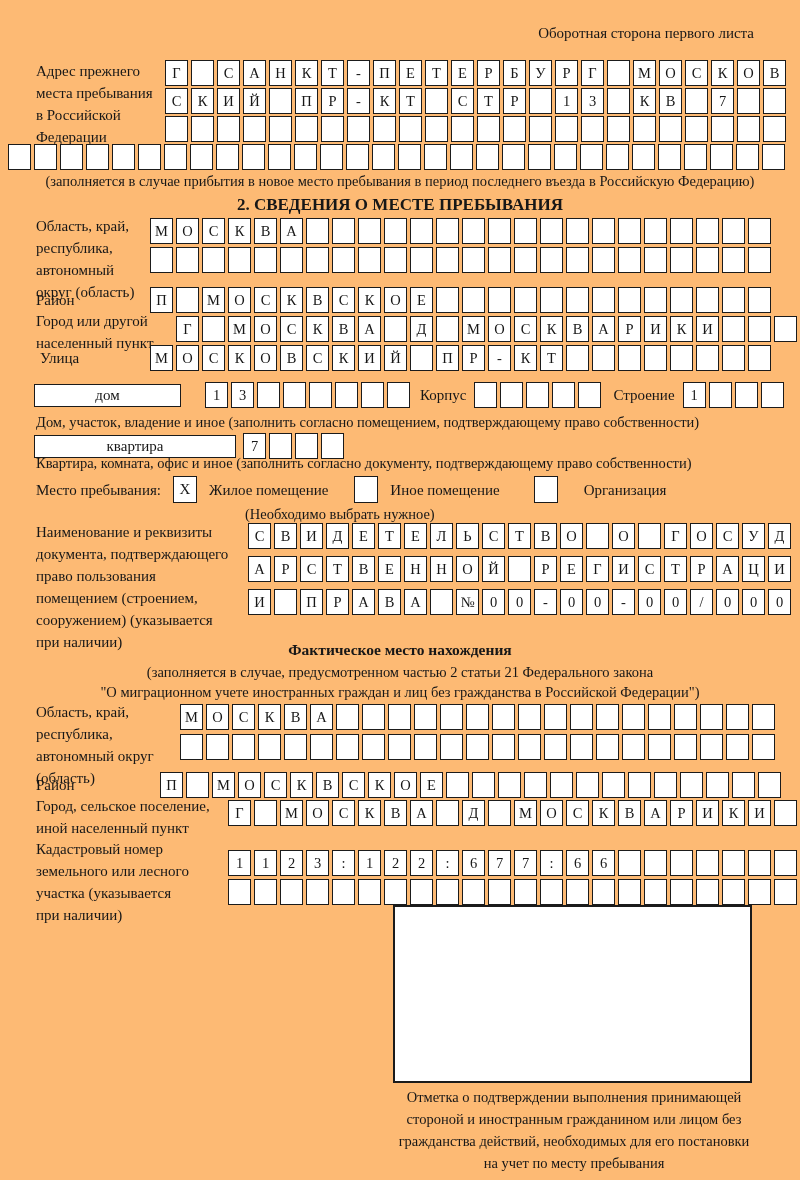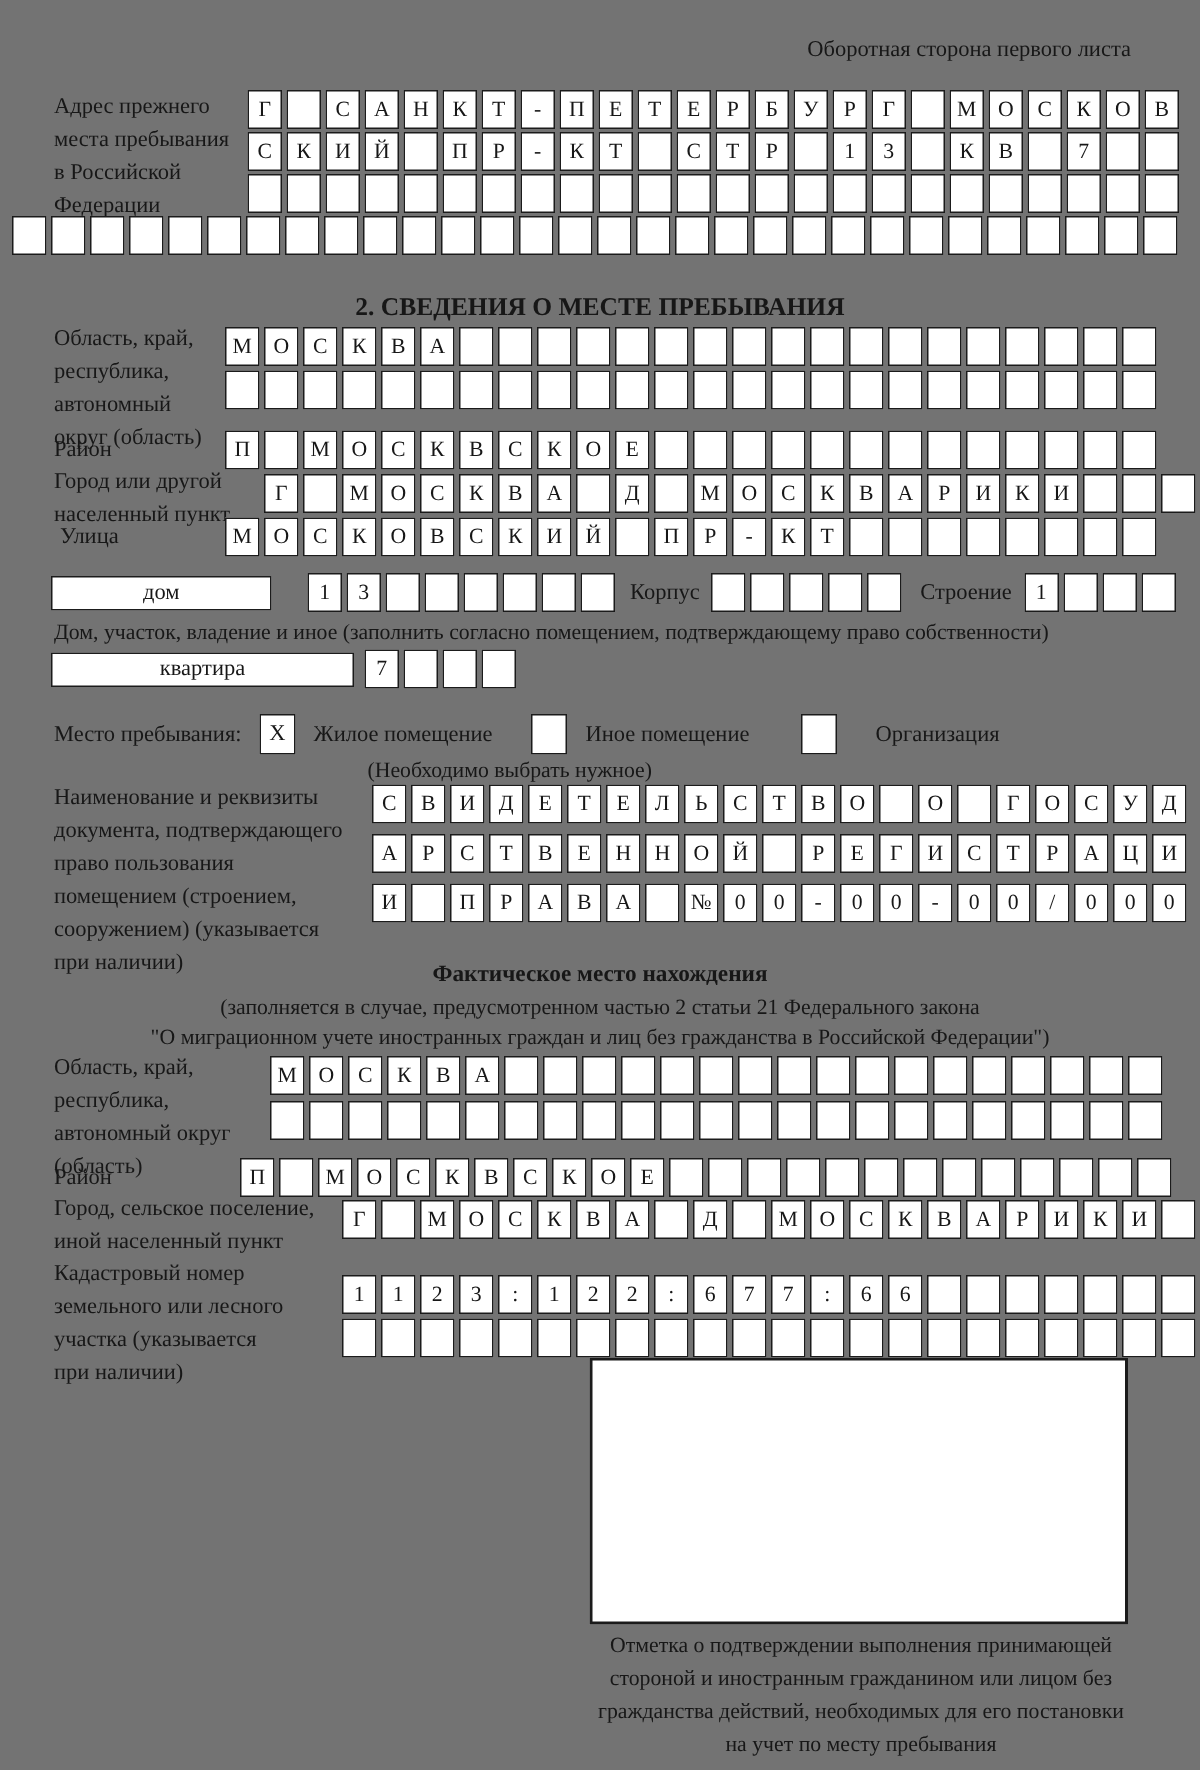--- a/index.html
+++ b/index.html
@@ -1,16 +1,16 @@
 <!DOCTYPE html>
 <html><head>
 <meta charset="utf-8">
 <style>
   html,body{margin:0;padding:0;background:#fff;}
-  .page{position:relative;width:800px;height:1180px;background:#737373;
+  .page{position:relative;width:800px;height:1180px;background:#fdba74;
         font-family:"Liberation Serif", "DejaVu Serif", serif;color:#171717;overflow:hidden;}
   .abs{position:absolute;}
   .lbl{font-size:15px;line-height:18px;white-space:nowrap;}
   .grid{position:absolute;display:flex;gap:3px;}
   .c{flex:none;width:23px;height:26px;border:1.5px solid #1b1b1b;box-sizing:border-box;
      display:flex;align-items:center;justify-content:center;font-size:14.5px;background:#fff;}
   .wbox{border:1.5px solid #1b1b1b;box-sizing:border-box;height:23px;
         display:flex;align-items:center;justify-content:center;font-size:15px;background:#fff;}
   .chk{flex:none;width:24px;height:27px;border:1.5px solid #1b1b1b;box-sizing:border-box;
        display:flex;align-items:center;justify-content:center;font-size:15px;background:#fff;}
@@ -136,20 +136,21 @@
       <span class="c"></span>
       <span class="c"></span>
       <span class="c"></span>
       <span class="c"></span>
       <span class="c"></span>
       <span class="c"></span>
       <span class="c"></span>
       <span class="c"></span>
     </div>
 
+  <div class="abs cap center" style="top:173px;">(заполняется в случае прибытия в новое место пребывания в период последнего въезда в Российскую Федерацию)</div>
 
   <div class="abs cap center bold" style="top:195px;font-size:17px;">2. СВЕДЕНИЯ О МЕСТЕ ПРЕБЫВАНИЯ</div>
 
   <div class="abs lbl" style="left:36px;top:217px;">Область, край,</div>
   <div class="abs lbl" style="left:36px;top:239px;">республика,</div>
   <div class="abs lbl" style="left:36px;top:261px;">автономный</div>
   <div class="abs lbl" style="left:36px;top:283px;">округ (область)</div>
   <div class="grid" style="left:150px;top:218px;">
       <span class="c">М</span>
       <span class="c">О</span>
@@ -320,20 +321,21 @@
 
   <div class="abs flexrow" style="left:34px;top:422px;margin-top:11px;justify-content:flex-end;">
     <div class="wbox" style="width:202px;margin-right:7px;">квартира</div>
     <div class="flexrow" style="gap:3px;">
         <span class="c">7</span>
         <span class="c"></span>
         <span class="c"></span>
         <span class="c"></span>
       </div>
   </div>
+  <div class="abs cap" style="left:36px;top:455px;">Квартира, комната, офис и иное (заполнить согласно документу, подтверждающему право собственности)</div>
 
   <div class="abs flexrow" style="left:36px;top:476px;gap:12px;">
     <div class="lbl">Место пребывания:</div>
     <div class="chk">X</div>
     <div class="lbl">Жилое помещение</div>
     <div class="chk" style="margin-left:14px;"></div>
     <div class="lbl">Иное помещение</div>
     <div class="chk" style="margin-left:22px;"></div>
     <div class="lbl" style="margin-left:14px;">Организация</div>
   </div>

